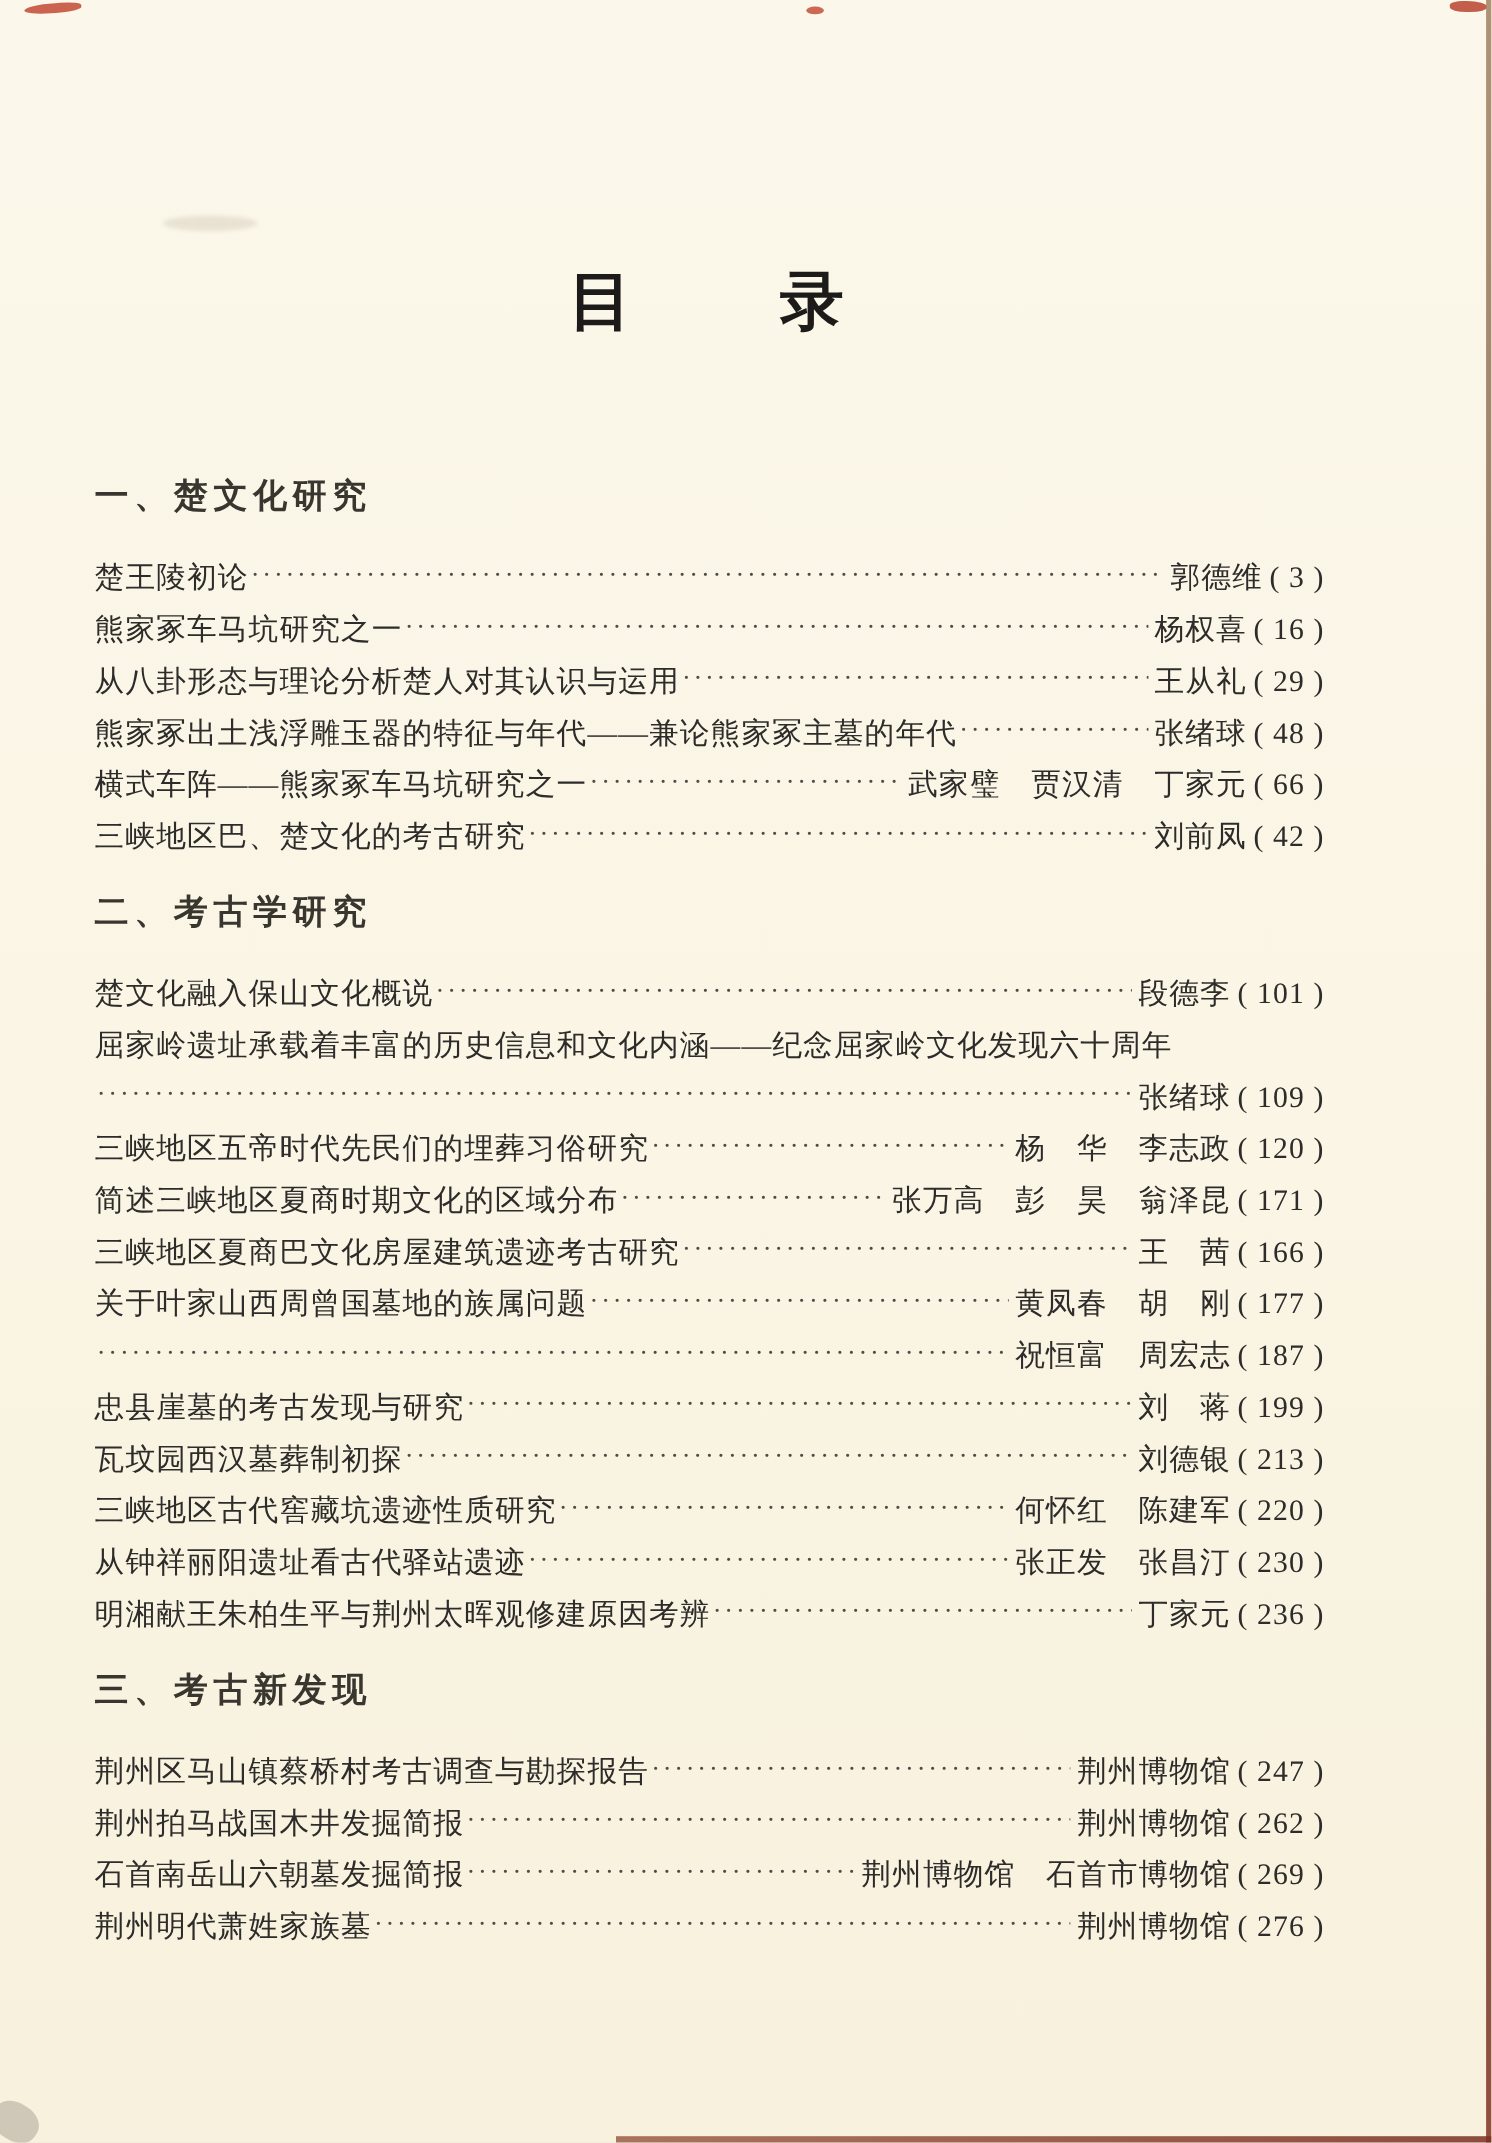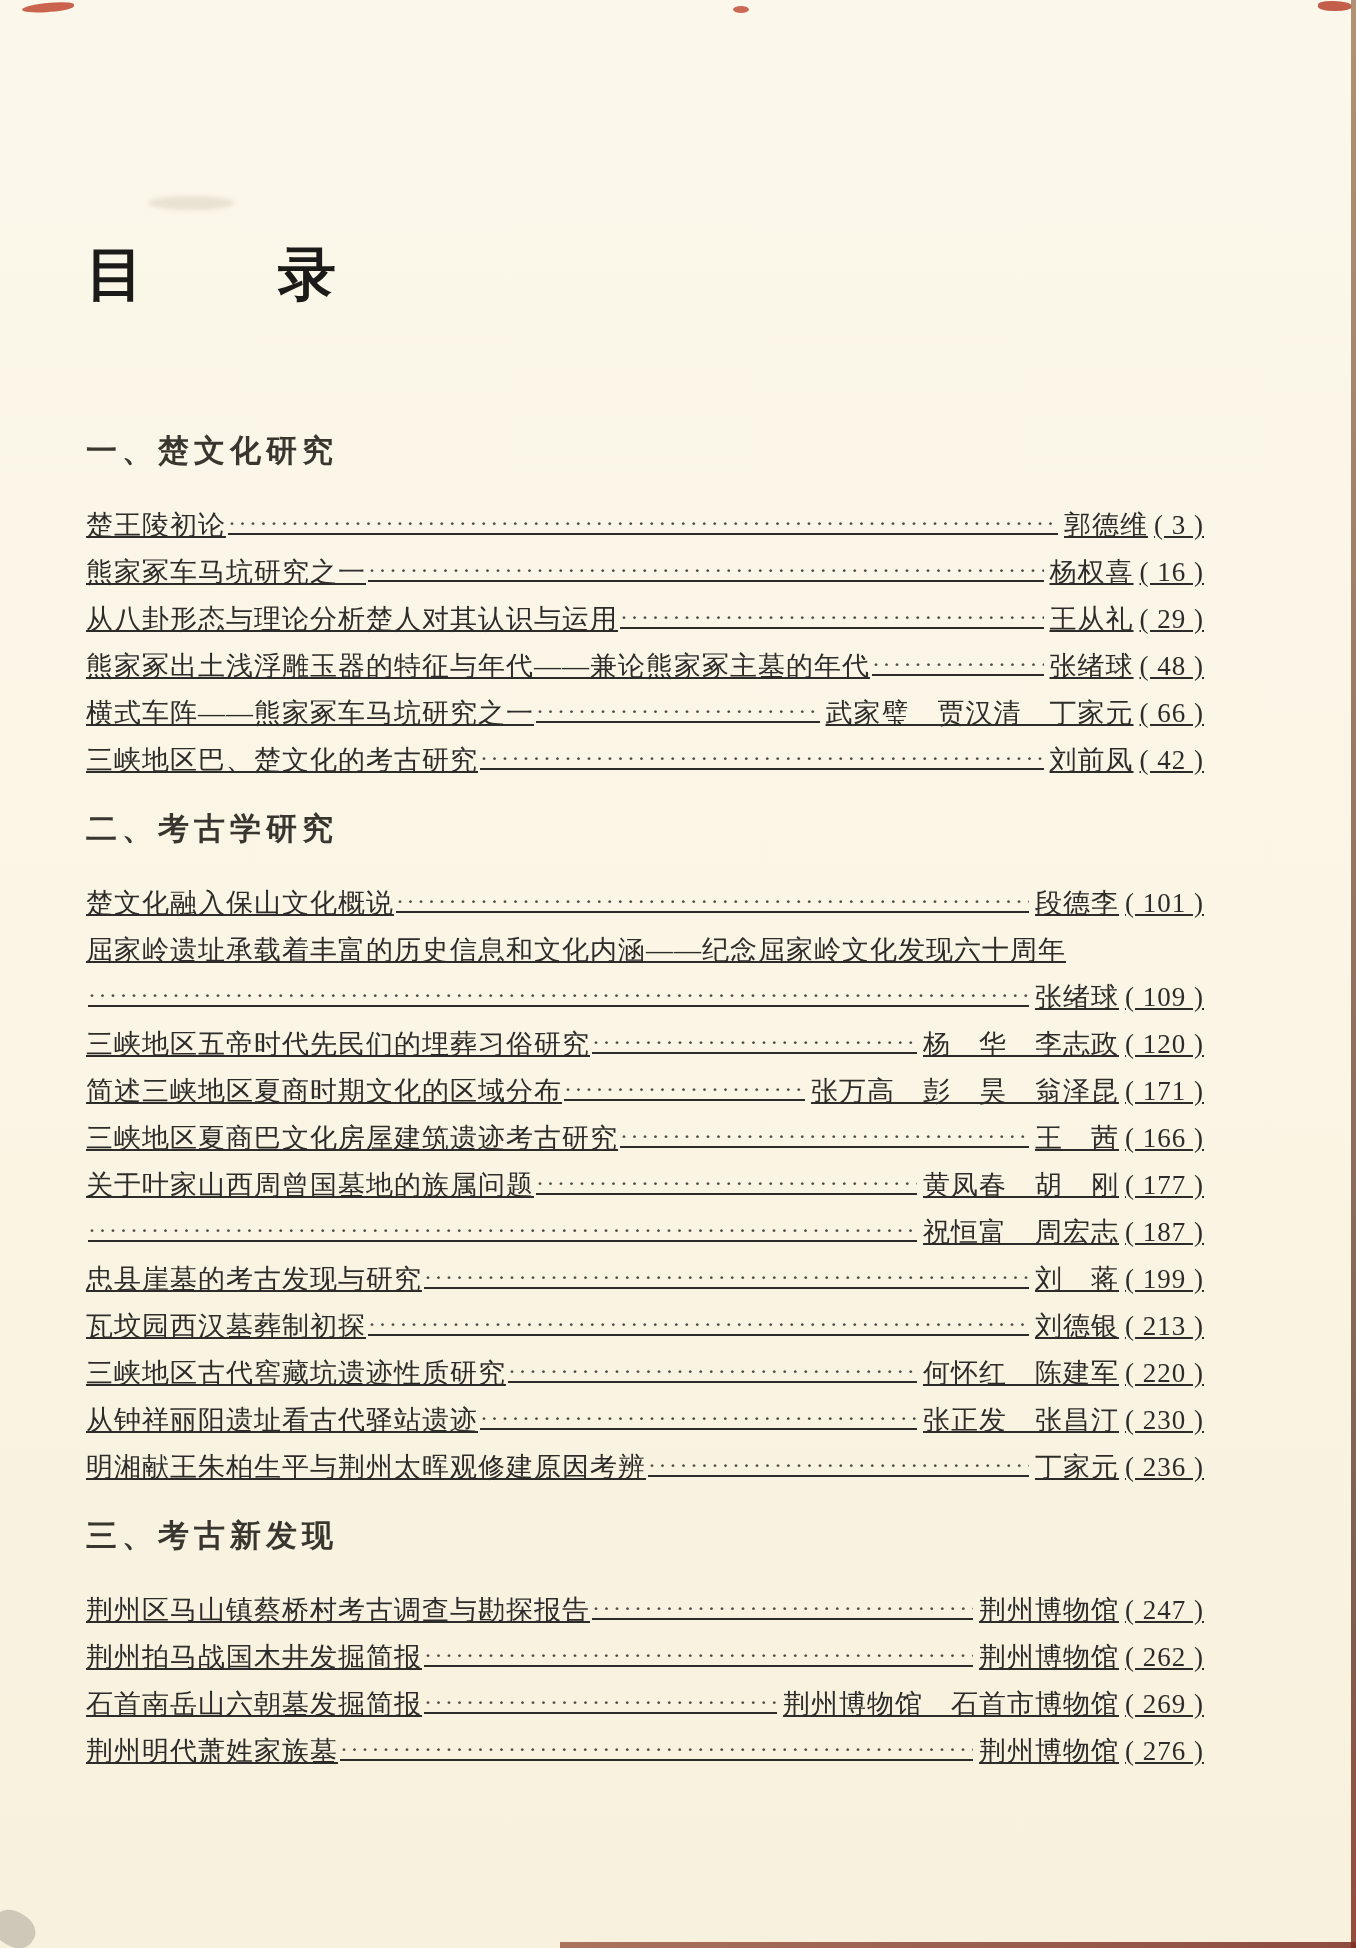--- a/index.html
+++ b/index.html
@@ -11,21 +11,21 @@
     box-sizing: border-box;
     background: linear-gradient(180deg, #fbf7ea 0%, #faf5e4 55%, #f7f1dd 100%);
     padding: 236px 152px 0 86px;
     overflow: hidden;
     font-family: "Liberation Serif", "DejaVu Serif", serif;
     color: #2e2c2a;
   }
   .doc-title {
     font-size: 58px;
     font-weight: 700;
-    text-align: left;
+    text-align: center;
     letter-spacing: 6px;
     color: #1c1b19;
     margin: 0 0 116px 0;
     font-family: "Liberation Serif", "DejaVu Serif", serif;
   }
   .section-heading {
     font-size: 31px;
     font-weight: 700;
     text-align: left;
     letter-spacing: 5px;
@@ -33,21 +33,20 @@
     margin: 24px 0 30px 0;
     font-family: "Liberation Sans", "DejaVu Sans", sans-serif;
   }
   .row {
     display: flex;
     align-items: center;
     height: 47px;
     font-size: 27px;
     line-height: 47px;
     white-space: nowrap;
-    text-decoration: underline;
   }
   .entry-title { flex: 0 0 auto; letter-spacing: 1px; }
   .leader {
     flex: 1 1 auto;
     overflow: hidden;
     white-space: nowrap;
     color: #4e4a44;
     font-size: 24px;
     letter-spacing: 2.5px;
     margin: 0 6px 0 2px;

